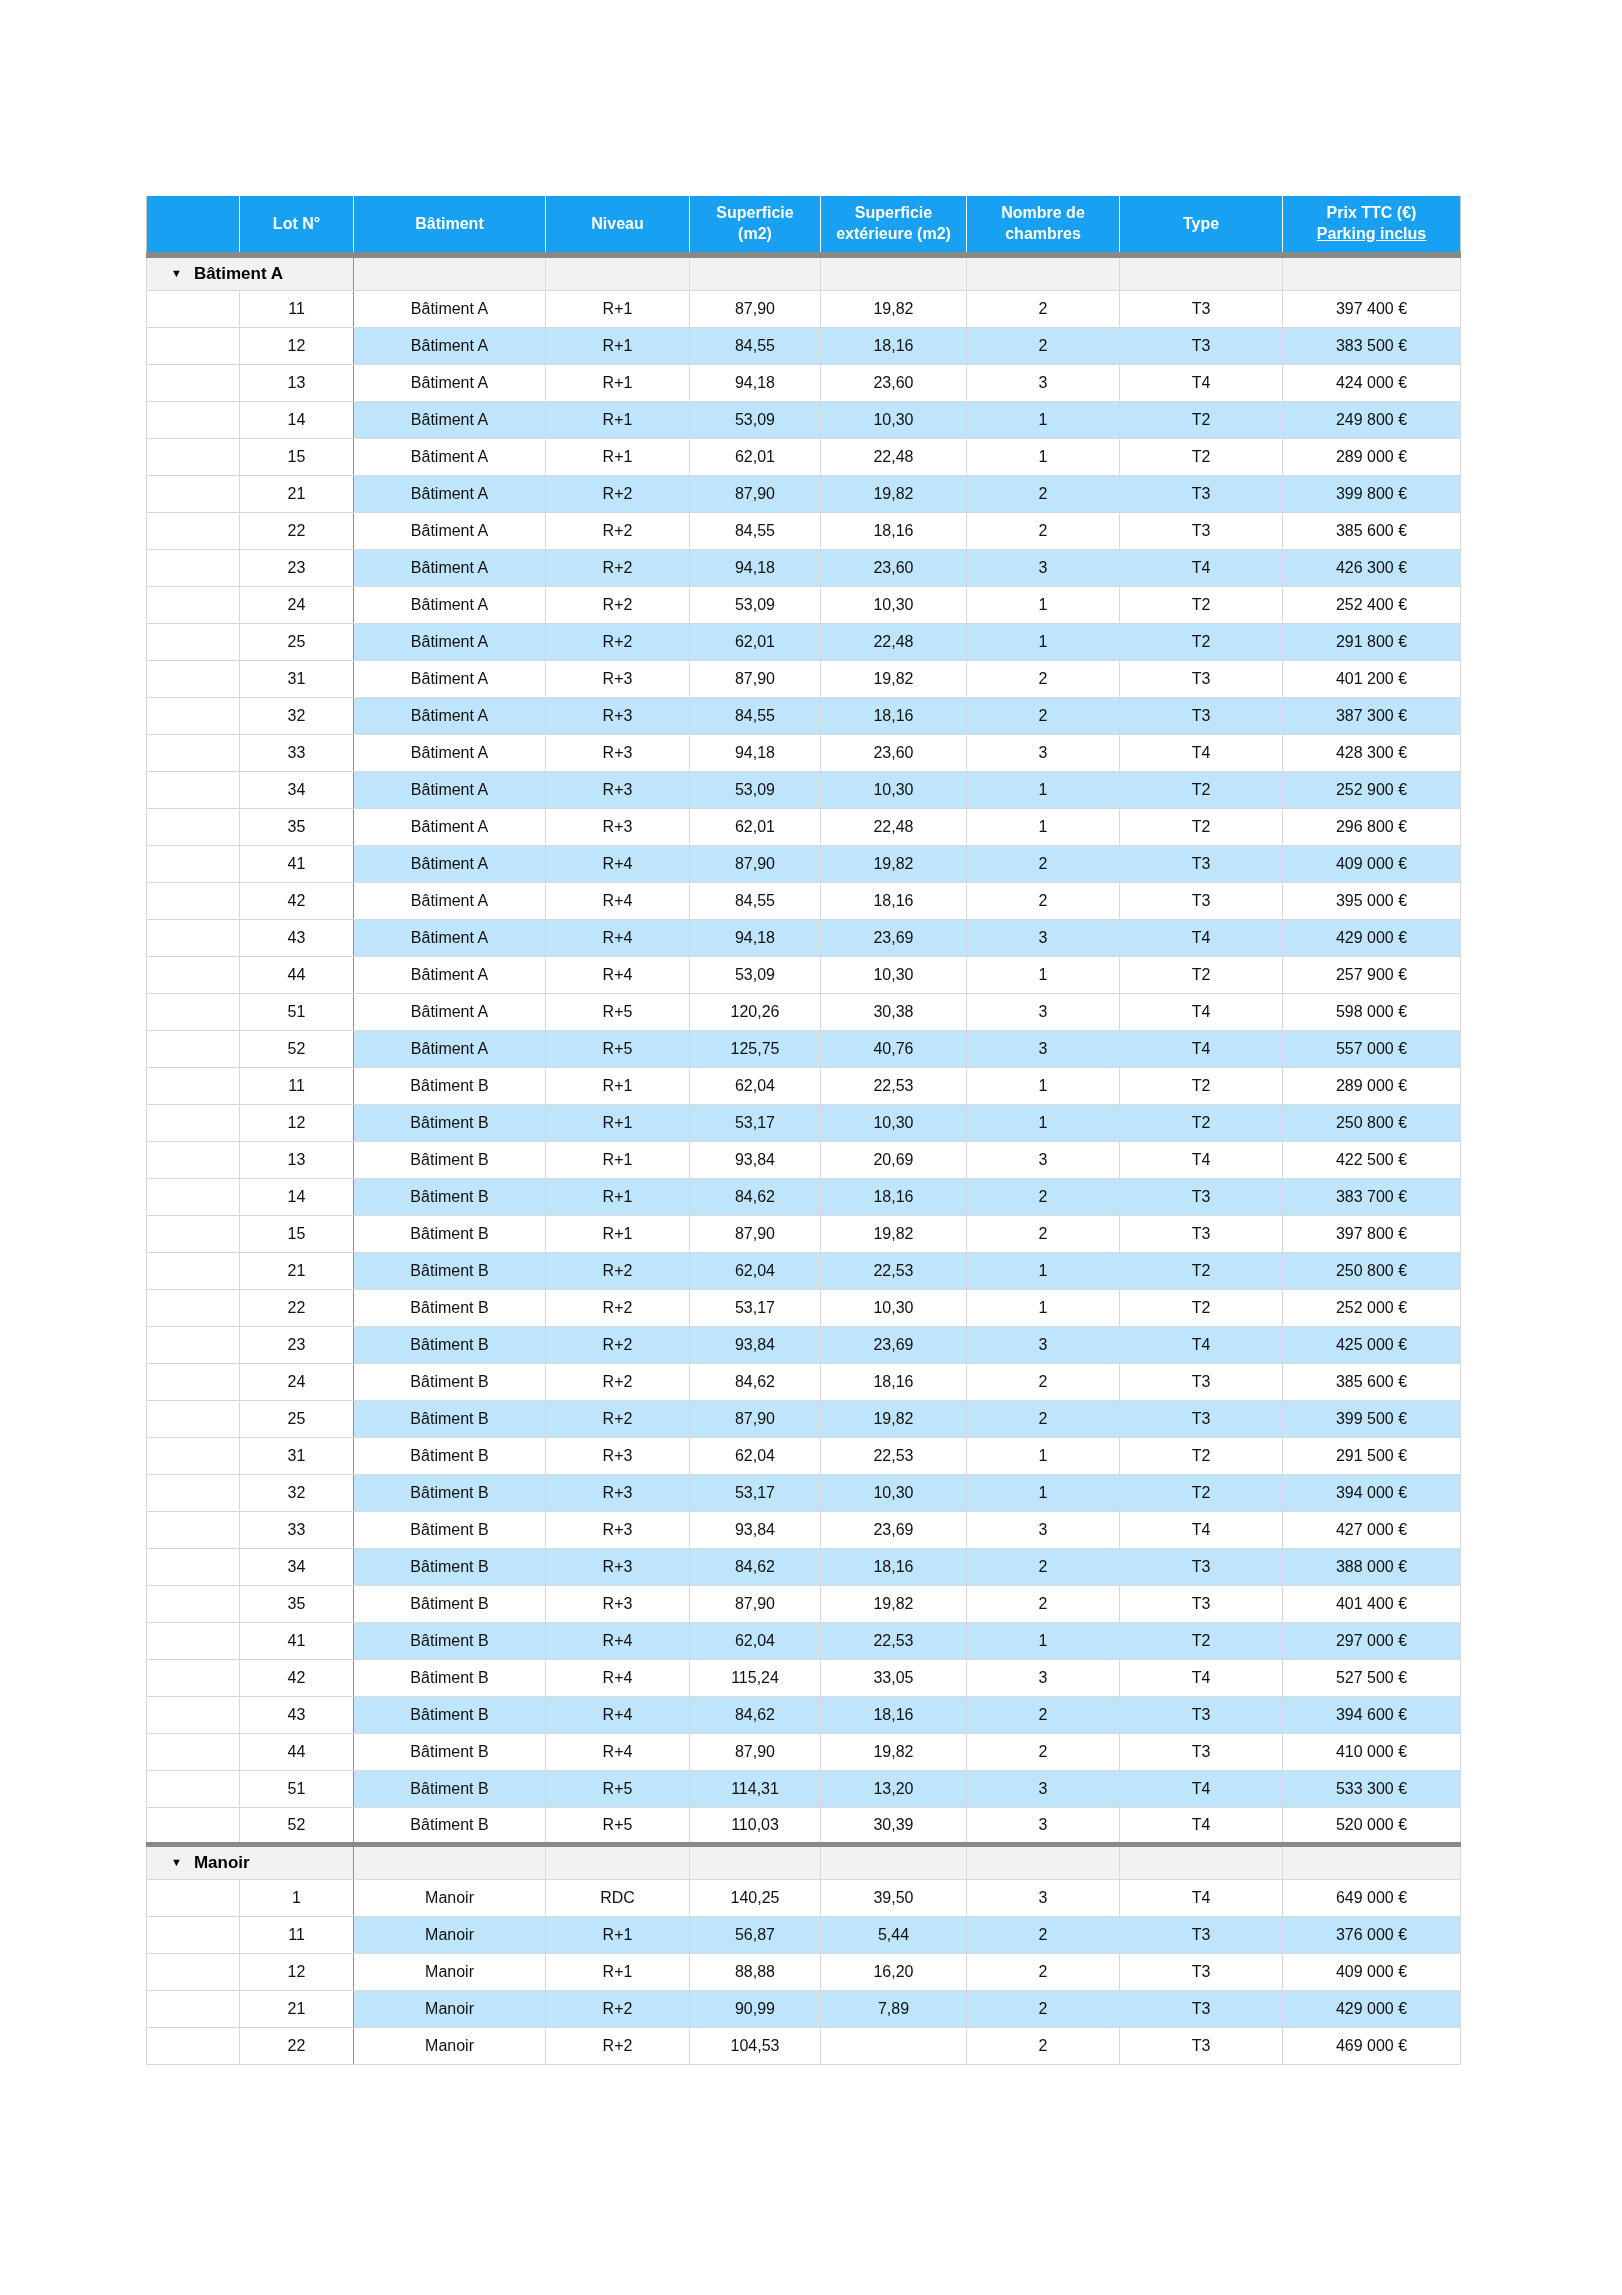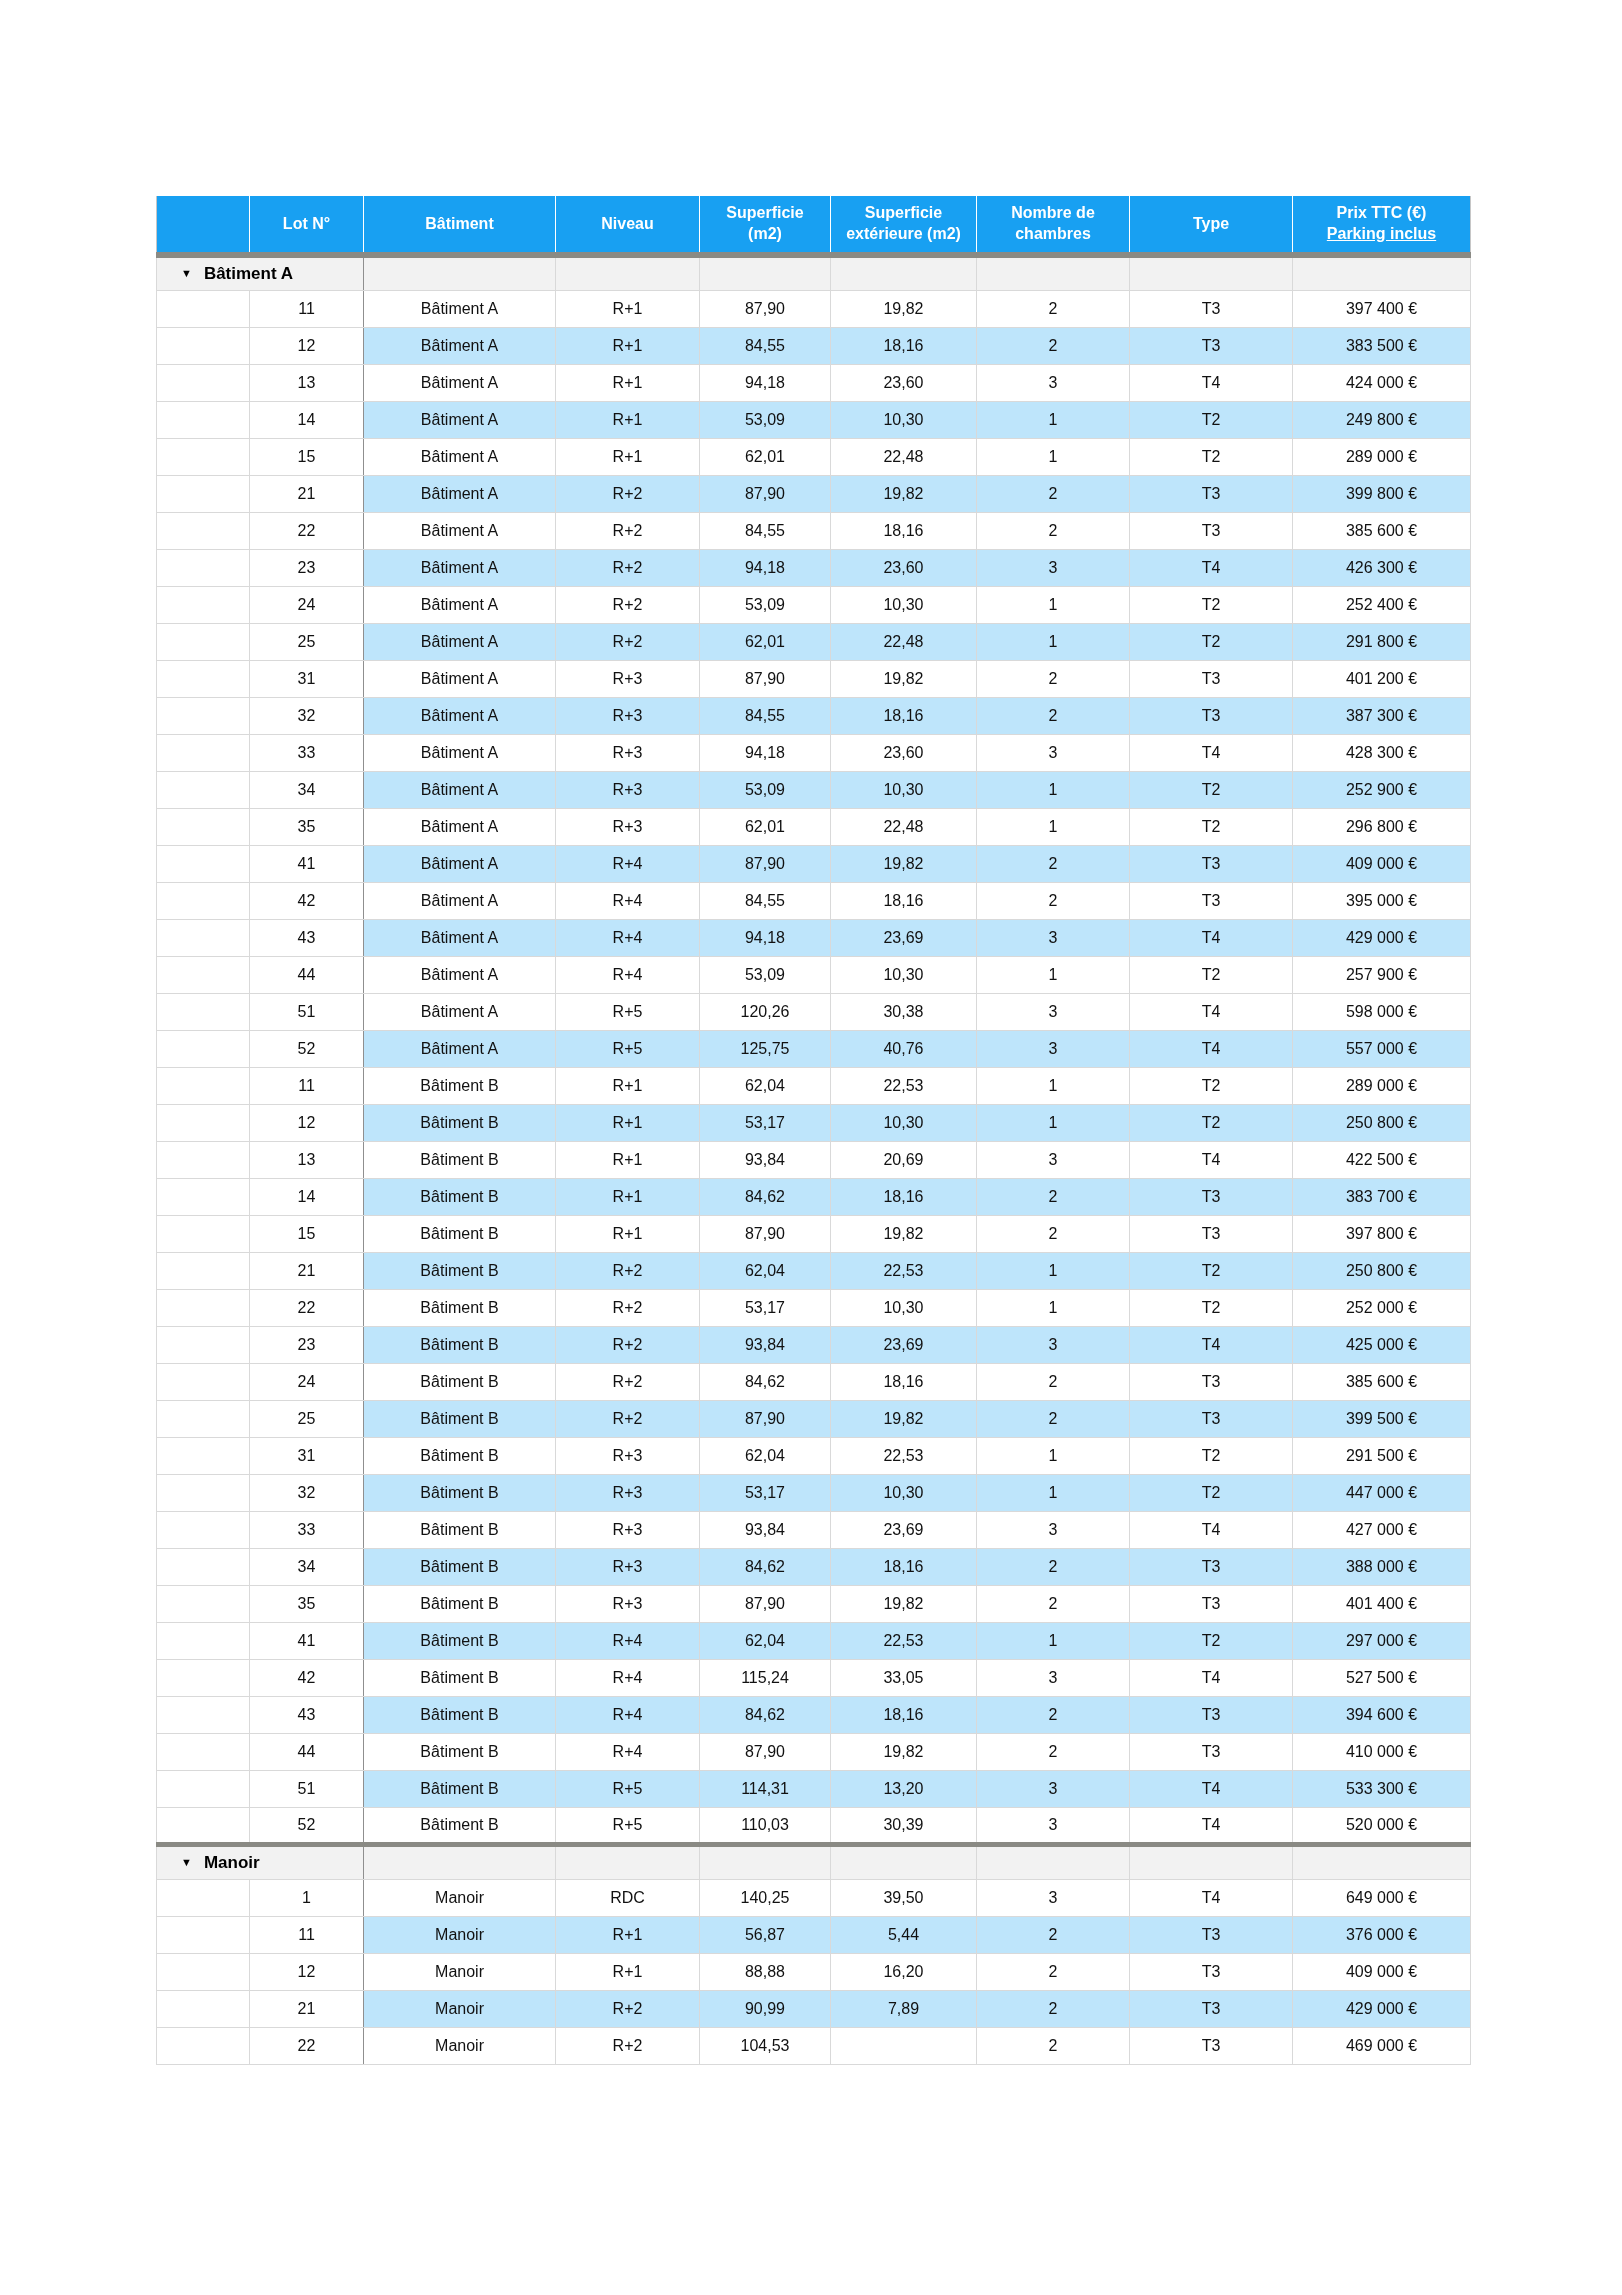--- a/index.html
+++ b/index.html
@@ -4,21 +4,21 @@
 <style>
   * { box-sizing: border-box; }
   html, body { margin: 0; padding: 0; }
   body {
     width: 1622px; height: 2295px;
     background: #ffffff;
     font-family: "Liberation Sans", sans-serif;
     color: #111111;
     position: relative;
   }
-  .sheet { position: absolute; left: 156px; top: 196px; }
+  .sheet { position: absolute; left: 146px; top: 196px; }
 
   table.lots {
     border-collapse: collapse;
     table-layout: fixed;
     width: 1315px;
     border: 0.8px solid #c6c6c6;
     border-top: none;
   }
   col.c-rowhead        { width: 93px; }
   col.c-lot            { width: 114px; }
@@ -495,21 +495,21 @@
         </tr>
         <tr class="alt">
           <td class="c0"></td>
           <td class="lot">32</td>
           <td class="hl">Bâtiment B</td>
           <td class="hl">R+3</td>
           <td class="hl">53,17</td>
           <td class="hl">10,30</td>
           <td class="hl">1</td>
           <td class="hl">T2</td>
-          <td class="hl">447 000 €</td>
+          <td class="hl">394 000 €</td>
         </tr>
         <tr>
           <td class="c0"></td>
           <td class="lot">33</td>
           <td class="hl">Bâtiment B</td>
           <td class="hl">R+3</td>
           <td class="hl">93,84</td>
           <td class="hl">23,69</td>
           <td class="hl">3</td>
           <td class="hl">T4</td>

